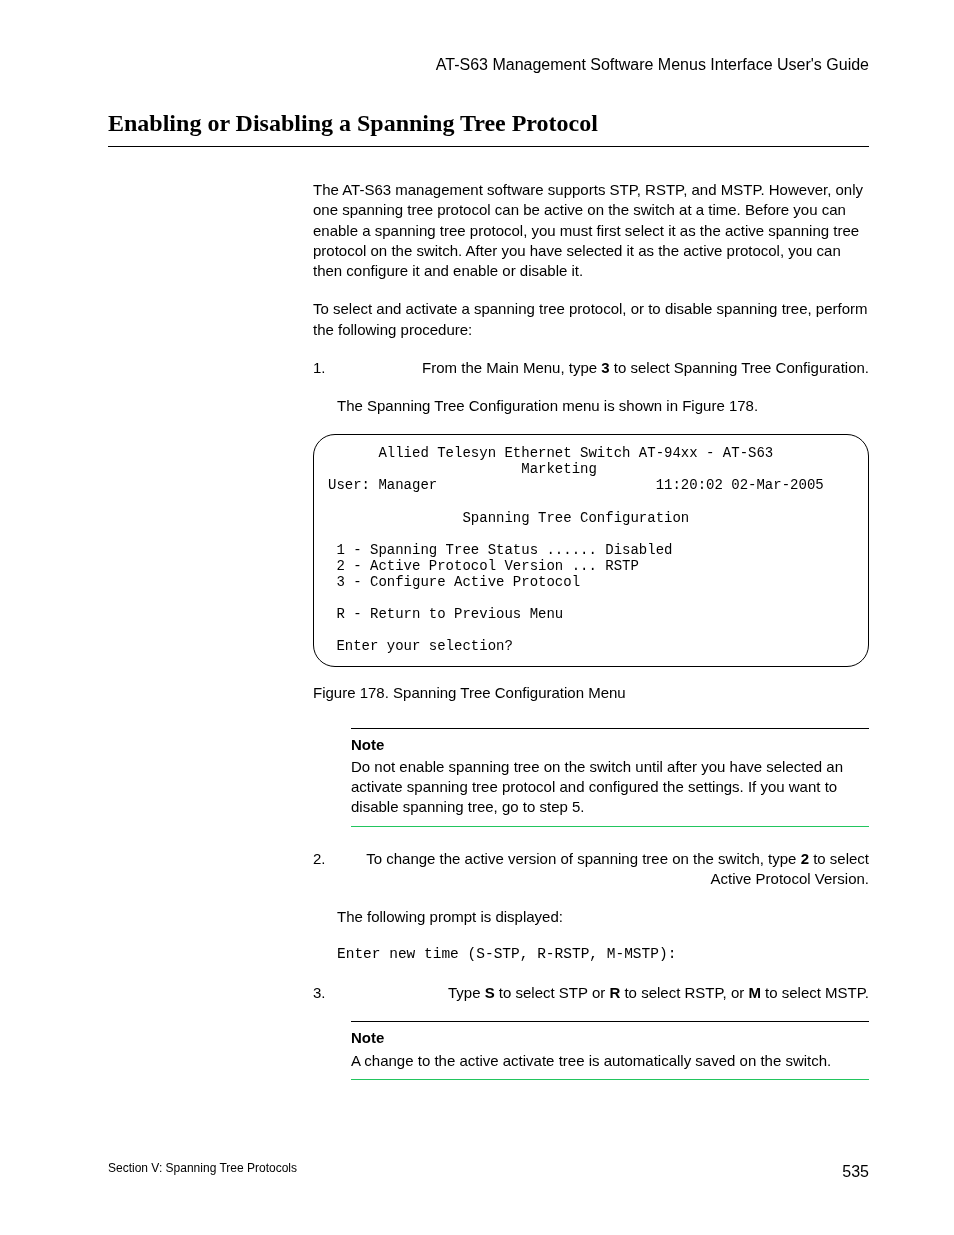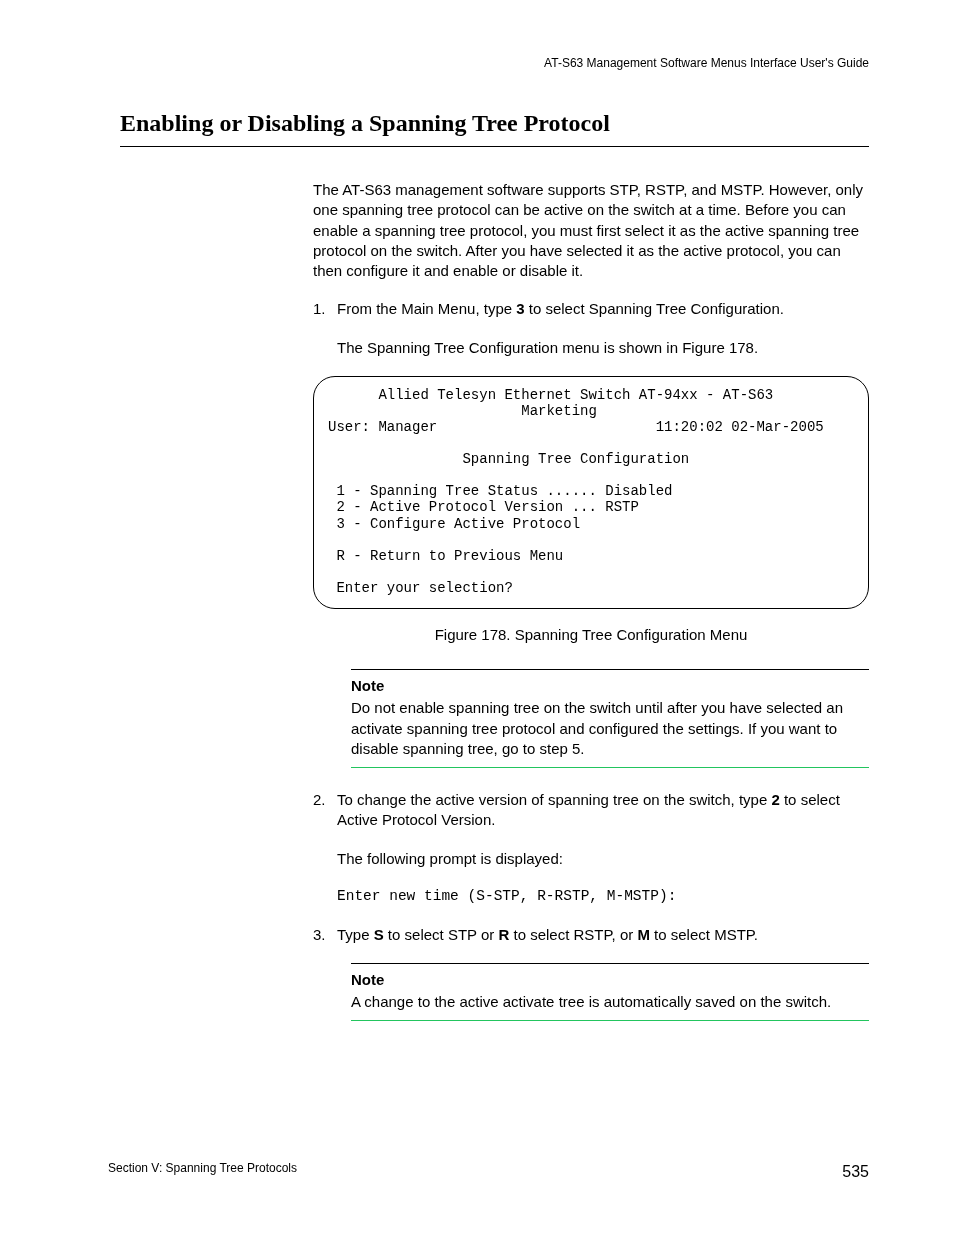--- a/index.html
+++ b/index.html
@@ -8,26 +8,26 @@
     height: 1235px;
     background: #fff;
     font-family: Arial, Helvetica, sans-serif;
     color: #000;
     position: relative;
   }
   .header-right {
     position: absolute;
     top: 56px;
     right: 85px;
-    font-size: 12px;
+    font-size: 16px;
   }
   .section-title {
     position: absolute;
     top: 110px;
-    left: 120px;
+    left: 108px;
     right: 85px;
     font-family: "Times New Roman", Times, serif;
     font-size: 24px;
     font-weight: bold;
     border-bottom: 1px solid #000;
     padding-bottom: 9px;
   }
   .content {
     position: absolute;
     top: 180px;
@@ -35,35 +35,34 @@
     right: 85px;
     font-size: 15px;
     line-height: 1.35;
   }
   .para { margin-bottom: 18px; }
   .numbered {
     display: flex;
     margin-bottom: 18px;
   }
   .numbered .num { width: 24px; flex-shrink: 0; }
-  .numbered .txt { flex: 1; }
+  .numbered .txt { flex: 1; text-align: right; }
   .sub-indent { margin-left: 24px; margin-bottom: 18px; }
   .terminal-frame {
     border: 1.5px solid #000;
     border-radius: 22px;
     padding: 10px 14px 12px 14px;
     margin: 4px 0 16px 0;
     font-family: "Courier New", Courier, monospace;
     font-size: 14px;
     line-height: 1.15;
     white-space: pre;
     overflow: hidden;
   }
   .figure-caption {
-    text-align: center;
     font-size: 15px;
     margin: 10px 0 24px 0;
   }
   .note-block {
     margin-left: 38px;
     margin-right: 0;
     margin-bottom: 22px;
     border-top: 1px solid #000;
     border-bottom: 1px solid #22c55e;
     padding: 6px 0 8px 0;
@@ -93,20 +92,21 @@
 </head>
 <body>
 
 <div class="header-right">AT-S63 Management Software Menus Interface User's Guide</div>
 
 <div class="section-title">Enabling or Disabling a Spanning Tree Protocol</div>
 
 <div class="content">
 
   <div class="para">The AT-S63 management software supports STP, RSTP, and MSTP. However, only one spanning tree protocol can be active on the switch at a time. Before you can enable a spanning tree protocol, you must first select it as the active spanning tree protocol on the switch. After you have selected it as the active protocol, you can then configure it and enable or disable it.</div>
+  <div class="para">To select and activate a spanning tree protocol, or to disable spanning tree, perform the following procedure:</div>
 
   <div class="numbered">
     <div class="num">1.</div>
     <div class="txt">
       <span>From the Main Menu, type </span><b>3</b><span> to select Spanning Tree Configuration.</span>
     </div>
   </div>
 
   <div class="sub-indent">The Spanning Tree Configuration menu is shown in Figure 178.</div>
 

